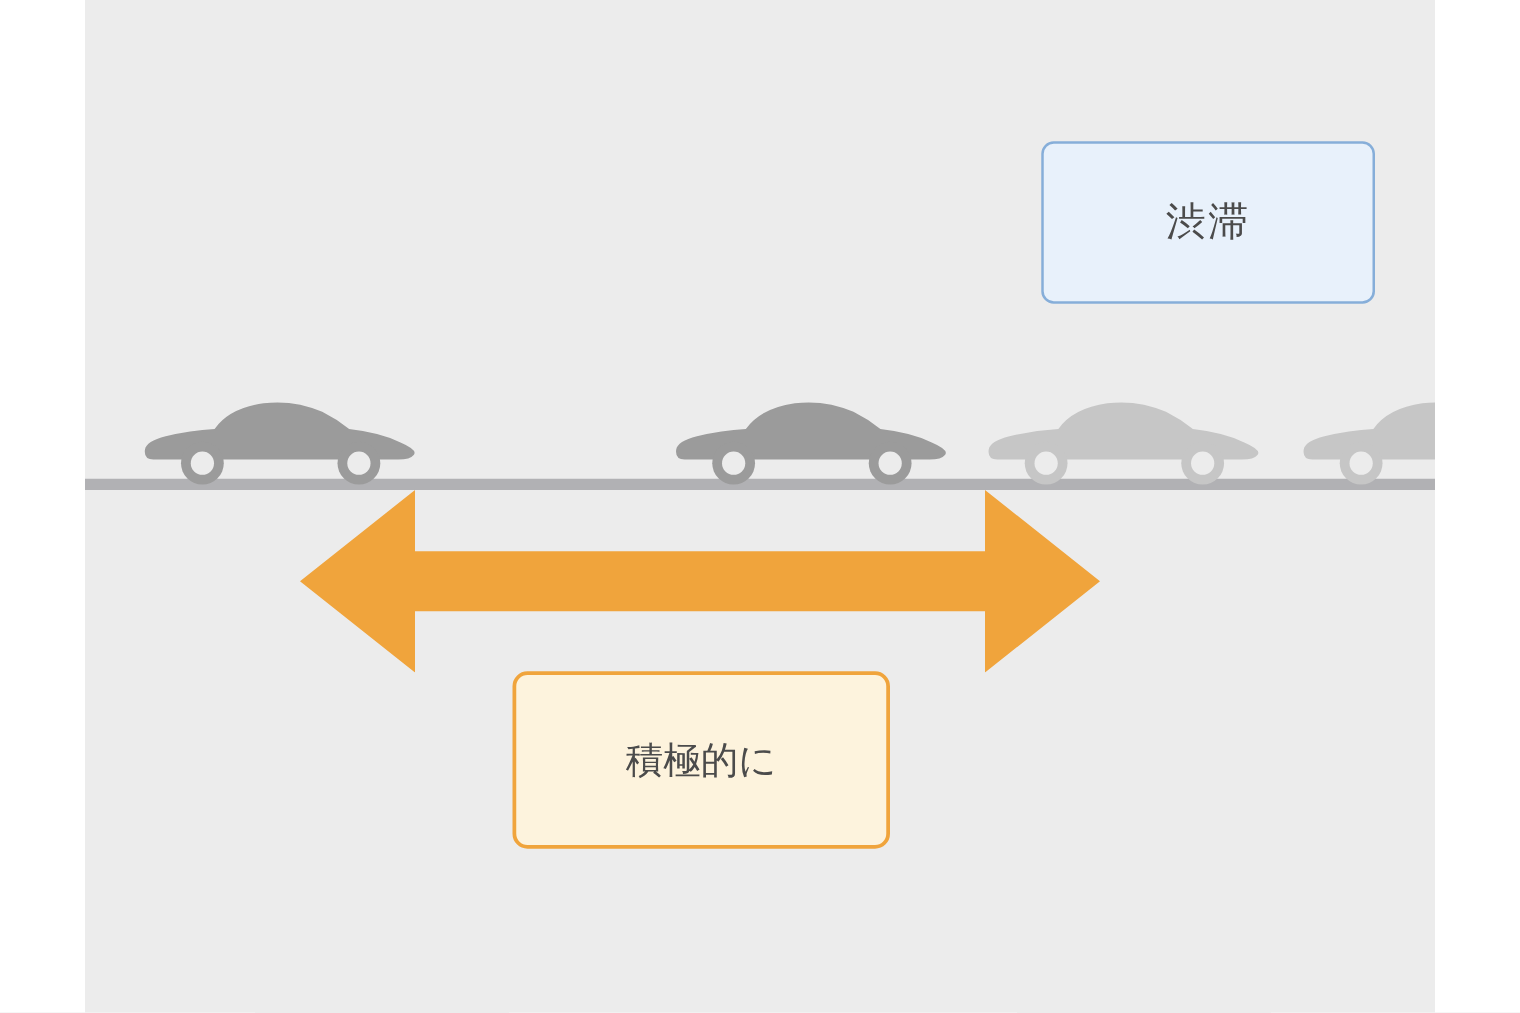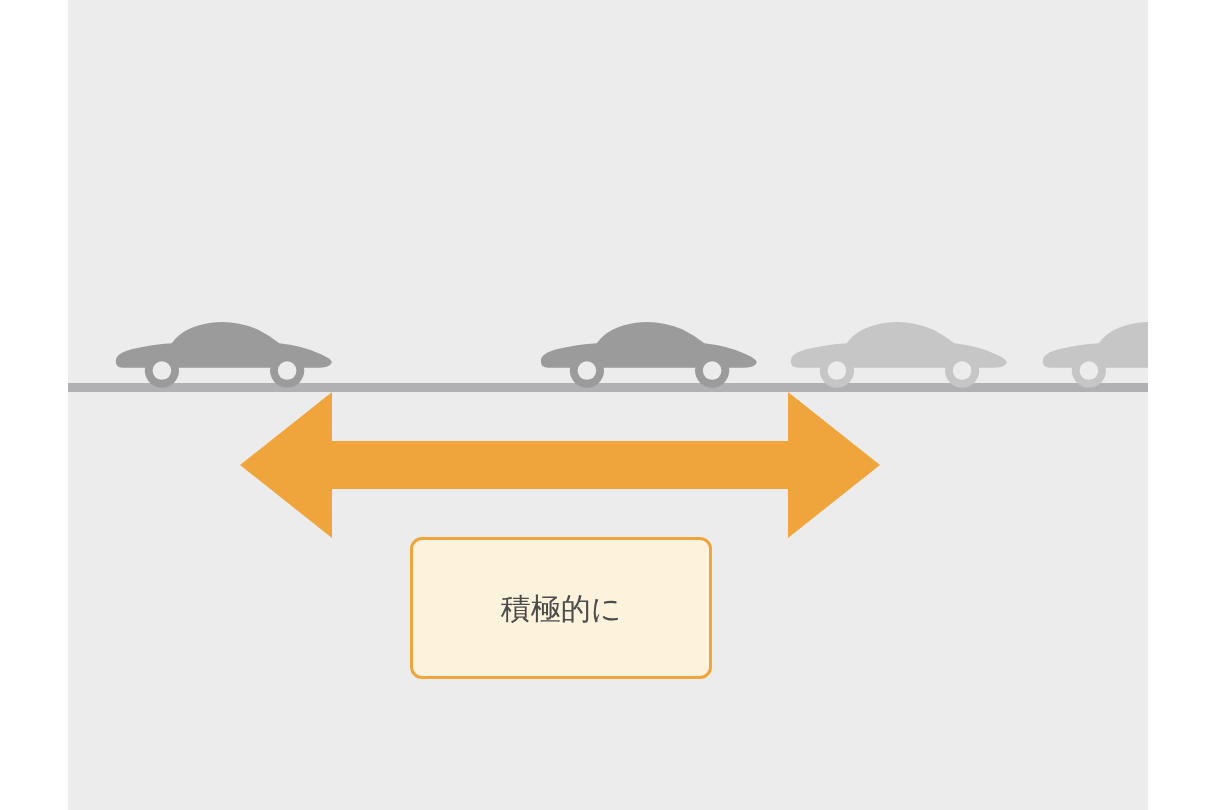--- a/index.html
+++ b/index.html
@@ -125,20 +125,23 @@
     <svg viewBox="0 0 230 78">
         <use href="#car-shape"></use>
       </svg>
   </div>
   <div class="car car4 car-light">
     <svg viewBox="0 0 230 78">
         <use href="#car-shape"></use>
       </svg>
   </div>
 
+  <div class="traffic-box">
+    <span class="label">渋滞</span>
+  </div>
 
   <div class="arrow">
     <svg viewBox="0 0 640 146">
       <polygon fill="currentColor" points="0,73 92,0 92,49 548,49 548,0 640,73 548,146 548,97 92,97 92,146"></polygon>
     </svg>
   </div>
 
   <div class="charge-box">
     <span class="line">積極的に</span>
   </div>

